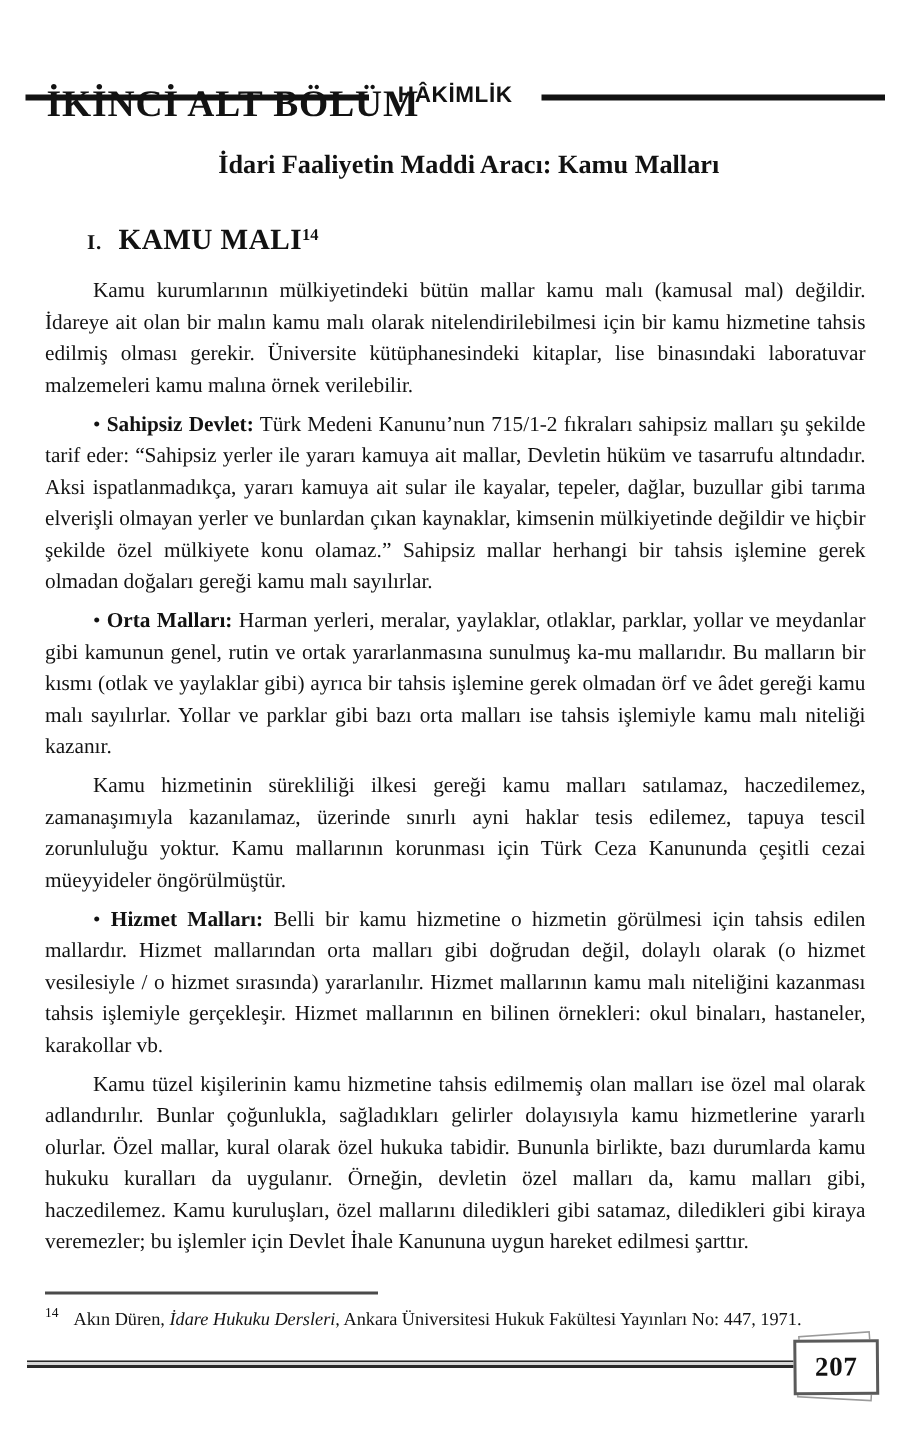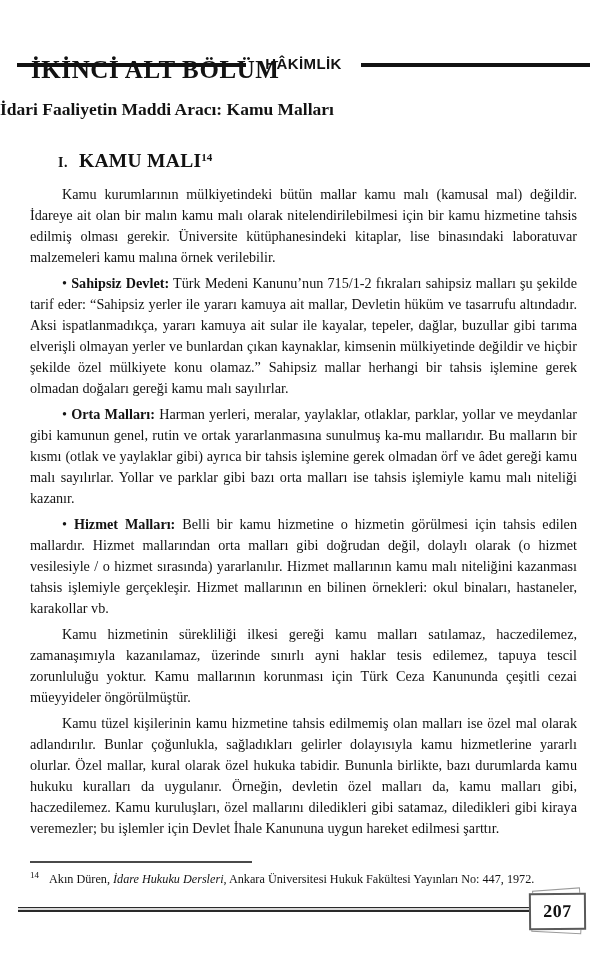--- a/index.html
+++ b/index.html
@@ -31,22 +31,22 @@
   }
 
   
   .chapter-title {
     position: absolute; top: 56px; left: 0; right: 0;
     text-align: left;
     font-size: 25px; font-weight: bold; letter-spacing: 0.6px; margin-left: 31px;
   }
   .chapter-subtitle {
     position: absolute; top: 99px; left: 0; right: 0;
-    text-align: left;
-    font-size: 17.5px; font-weight: bold;
+    text-align: center;
+    font-size: 17.5px; font-weight: bold; padding-left: 20px;
   }
 
   
   .section-heading {
     position: absolute; top: 150px; left: 58px;
     font-weight: bold; white-space: nowrap;
   }
   .section-numeral { font-size: 14px; letter-spacing: 0.5px; }
   .section-title { font-size: 19.5px; letter-spacing: 0.3px; margin-left: 11px; }
   .section-heading sup { font-size: 11px; vertical-align: super; line-height: 0; }
@@ -117,34 +117,34 @@
       <span class="lead">Sahipsiz Devlet:</span>
       <span>Türk Medeni Kanunu’nun 715/1-2 fıkraları sahipsiz malları şu şekilde tarif eder: “Sahipsiz yerler ile yararı kamuya ait mallar, Devletin hüküm ve tasarrufu altındadır. Aksi ispatlanmadıkça, yararı kamuya ait sular ile kayalar, tepeler, dağlar, buzullar gibi tarıma elverişli olmayan yerler ve bunlardan çıkan kaynaklar, kimsenin mülkiyetinde değildir ve hiçbir şekilde özel mülkiyete konu olamaz.” Sahipsiz mallar herhangi bir tahsis işlemine gerek olmadan doğaları gereği kamu malı sayılırlar.</span>
     </p>
 
     <p>
       <span>•</span>
       <span class="lead">Orta Malları:</span>
       <span>Harman yerleri, meralar, yaylaklar, otlaklar, parklar, yollar ve meydanlar gibi kamunun genel, rutin ve ortak yararlanmasına sunulmuş ka-mu mallarıdır. Bu malların bir kısmı (otlak ve yaylaklar gibi) ayrıca bir tahsis işlemine gerek olmadan örf ve âdet gereği kamu malı sayılırlar. Yollar ve parklar gibi bazı orta malları ise tahsis işlemiyle kamu malı niteliği kazanır.</span>
     </p>
 
+    <p>Kamu hizmetinin sürekliliği ilkesi gereği kamu malları satılamaz, haczedilemez, zamanaşımıyla kazanılamaz, üzerinde sınırlı ayni haklar tesis edilemez, tapuya tescil zorunluluğu yoktur. Kamu mallarının korunması için Türk Ceza Kanununda çeşitli cezai müeyyideler öngörülmüştür.</p>
+
     <p>
       <span>•</span>
       <span class="lead">Hizmet Malları:</span>
       <span>Belli bir kamu hizmetine o hizmetin görülmesi için tahsis edilen mallardır. Hizmet mallarından orta malları gibi doğrudan değil, dolaylı olarak (o hizmet vesilesiyle / o hizmet sırasında) yararlanılır. Hizmet mallarının kamu malı niteliğini kazanması tahsis işlemiyle gerçekleşir. Hizmet mallarının en bilinen örnekleri: okul binaları, hastaneler, karakollar vb.</span>
     </p>
-
-    <p>Kamu hizmetinin sürekliliği ilkesi gereği kamu malları satılamaz, haczedilemez, zamanaşımıyla kazanılamaz, üzerinde sınırlı ayni haklar tesis edilemez, tapuya tescil zorunluluğu yoktur. Kamu mallarının korunması için Türk Ceza Kanununda çeşitli cezai müeyyideler öngörülmüştür.</p>
     <p>Kamu tüzel kişilerinin kamu hizmetine tahsis edilmemiş olan malları ise özel mal olarak adlandırılır. Bunlar çoğunlukla, sağladıkları gelirler dolayısıyla kamu hizmetlerine yararlı olurlar. Özel mallar, kural olarak özel hukuka tabidir. Bununla birlikte, bazı durumlarda kamu hukuku kuralları da uygulanır. Örneğin, devletin özel malları da, kamu malları gibi, haczedilemez. Kamu kuruluşları, özel mallarını diledikleri gibi satamaz, diledikleri gibi kiraya veremezler; bu işlemler için Devlet İhale Kanununa uygun hareket edilmesi şarttır.</p>
   </div>
 
   <div class="footnote">
     <div class="footnote-rule"></div>
     <div class="footnote-text">
-      <sup>14</sup><span>Akın Düren, </span><span class="work">İdare Hukuku Dersleri</span><span>, Ankara Üniversitesi Hukuk Fakültesi Yayınları No: 447, 1972.</span>
+      <sup>14</sup><span>Akın Düren, </span><span class="work">İdare Hukuku Dersleri</span><span>, Ankara Üniversitesi Hukuk Fakültesi Yayınları No: 447, 1971.</span>
     </div>
   </div>
 
   <div class="bottom-rule"></div>
 
   <div class="page-badge">
     <div class="ghost ghost-top"></div>
     <div class="ghost ghost-bottom"></div>
     <div class="main">207</div>
   </div>

